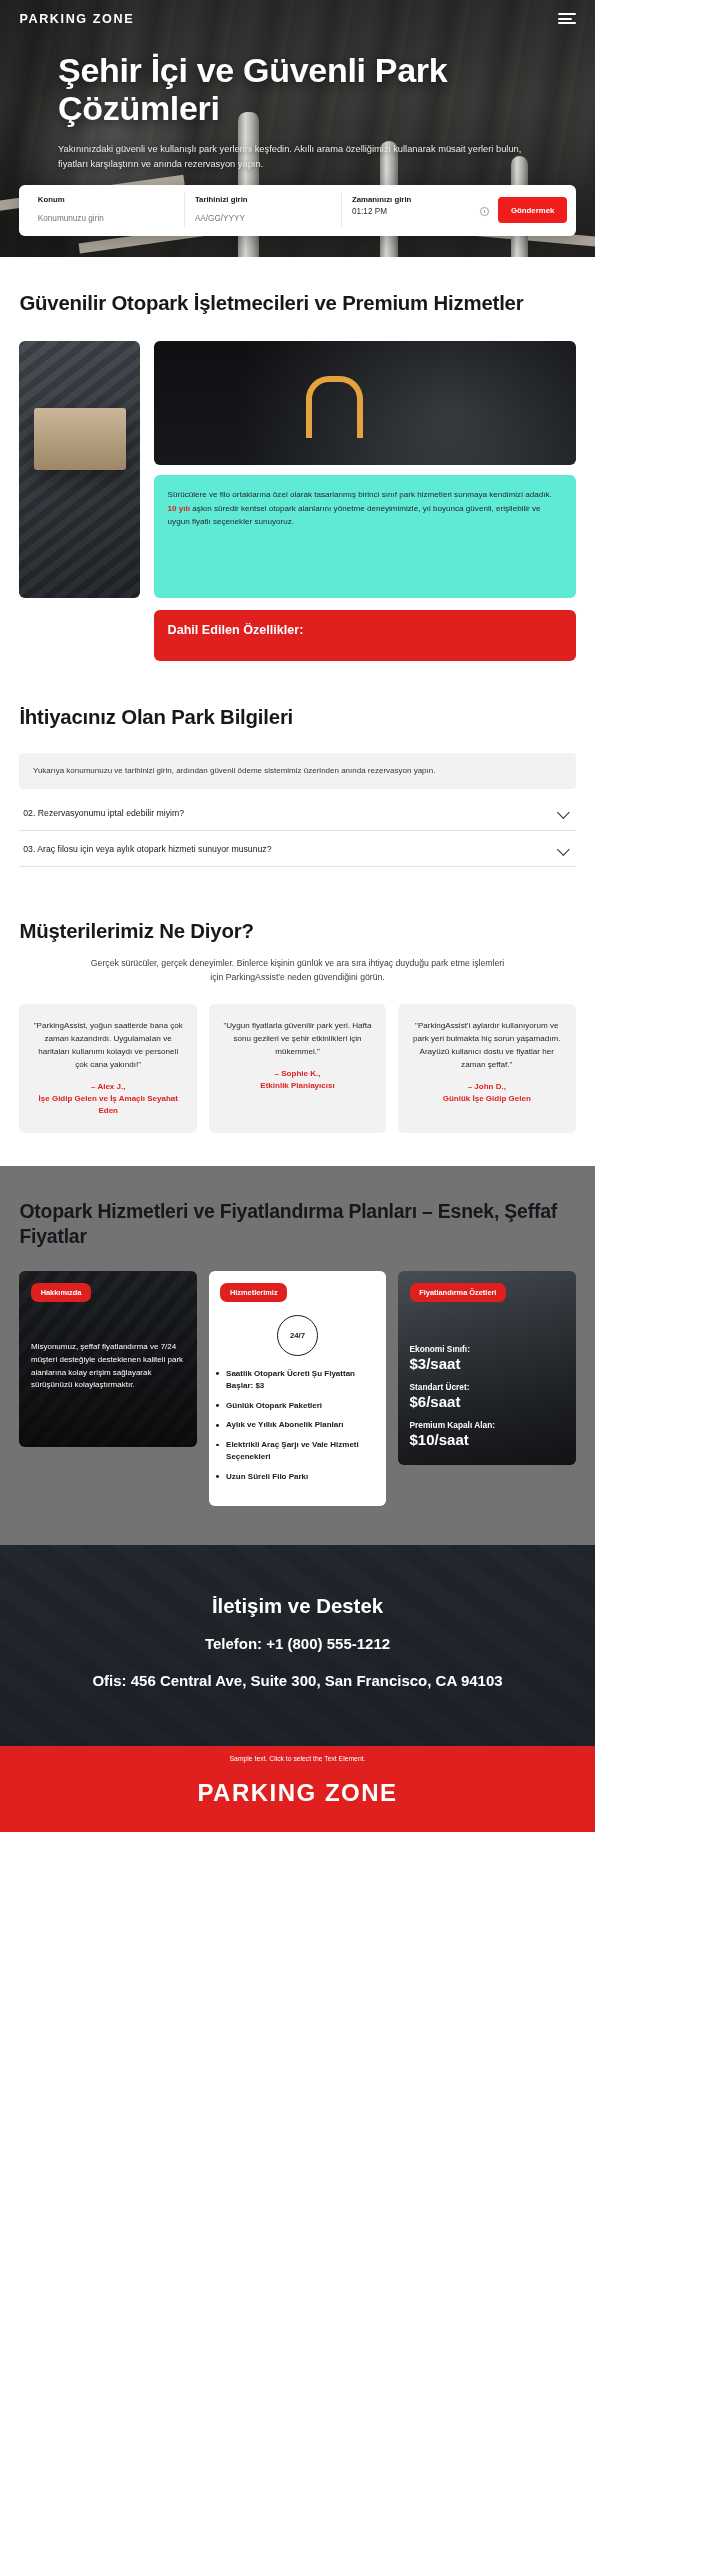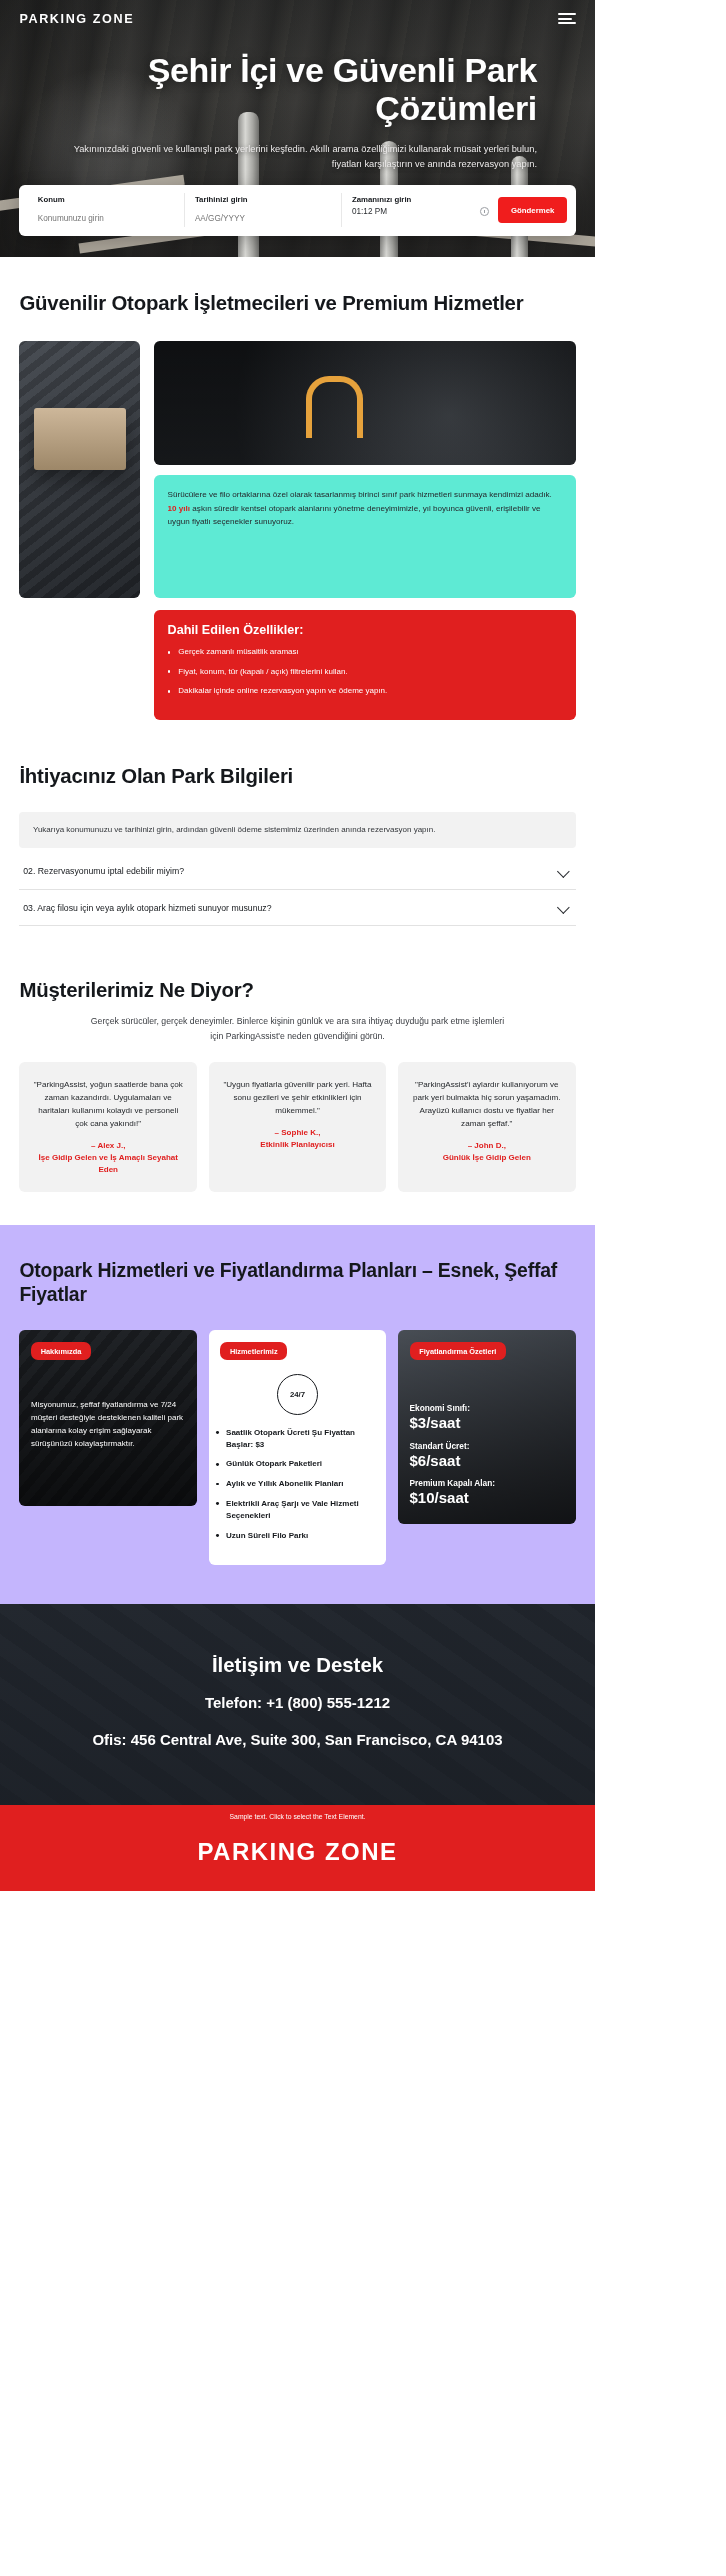--- a/index.html
+++ b/index.html
@@ -62,21 +62,21 @@
     color: #fff; font-weight: 700; font-size: 12.6px; letter-spacing: 1.6px;
   }
   .burger { display: flex; flex-direction: column; gap: 2.9px; cursor: pointer; }
   .burger span { display: block; height: 1.9px; background: #fff; border-radius: 1.9px; }
   .burger span:nth-child(1){ width: 17.4px; }
   .burger span:nth-child(2){ width: 13.6px; }
   .burger span:nth-child(3){ width: 17.4px; }
 
   .hero-inner {
     position: relative; z-index: 4;
-    text-align: right;
+    text-align: left;
     padding: 25px 58px 0 58px;
   }
   .hero-title {
     color: #fff;
     font-size: 34px;
     line-height: 1.14;
     font-weight: 700;
     letter-spacing: -0.3px;
     text-shadow: 0 1.9px 9.7px rgba(0,0,0,.45);
   }
@@ -265,21 +265,21 @@
     border-radius: 5.8px;
     padding: 15.5px 13.6px;
     text-align: center;
     font-size: 8.1px;
     line-height: 1.62;
     color: #25282c;
   }
   .tauthor { margin-top: 9.7px; color: #e01f1f; font-weight: 700; font-size: 8px; line-height: 1.5; }
 
   
-  .pricing { background: #c4b5fd; padding: 33px 19.4px 39px 19.4px; }
+  .pricing { background: #737373; padding: 33px 19.4px 39px 19.4px; }
   .pcards {
     margin-top: 23px;
     display: grid;
     grid-template-columns: repeat(3, 1fr);
     gap: 11.6px;
     align-items: start;
   }
   .pcard { border-radius: 5.8px; overflow: hidden; position: relative; }
   .tag {
     display: inline-block;
@@ -434,25 +434,20 @@
           <span class="hl">10 yılı</span>
           <span>aşkın süredir kentsel otopark alanlarını yönetme deneyimimizle, yıl boyunca güvenli, erişilebilir ve uygun fiyatlı seçenekler sunuyoruz.</span>
         </div>
       </div>
     </div>
 
     <div class="about-two">
       <div class="spacer"></div>
       <div class="incl-card">
         <div class="incl-title">Dahil Edilen Özellikler:</div>
-        <ul class="incl-list">
-          <li>Gerçek zamanlı müsaitlik araması</li>
-          <li>Fiyat, konum, tür (kapalı / açık) filtrelerini kullan.</li>
-          <li>Dakikalar içinde online rezervasyon yapın ve ödeme yapın.</li>
-        </ul>
       </div>
     </div>
   </section>
 
   <section class="section" style="padding-top:9.7px;">
     <h2 class="h2">İhtiyacınız Olan Park Bilgileri</h2>
     <div class="faq">
 
       <div class="faq-a">Yukarıya konumunuzu ve tarihinizi girin, ardından güvenli ödeme sistemimiz üzerinden anında rezervasyon yapın.</div>
 

